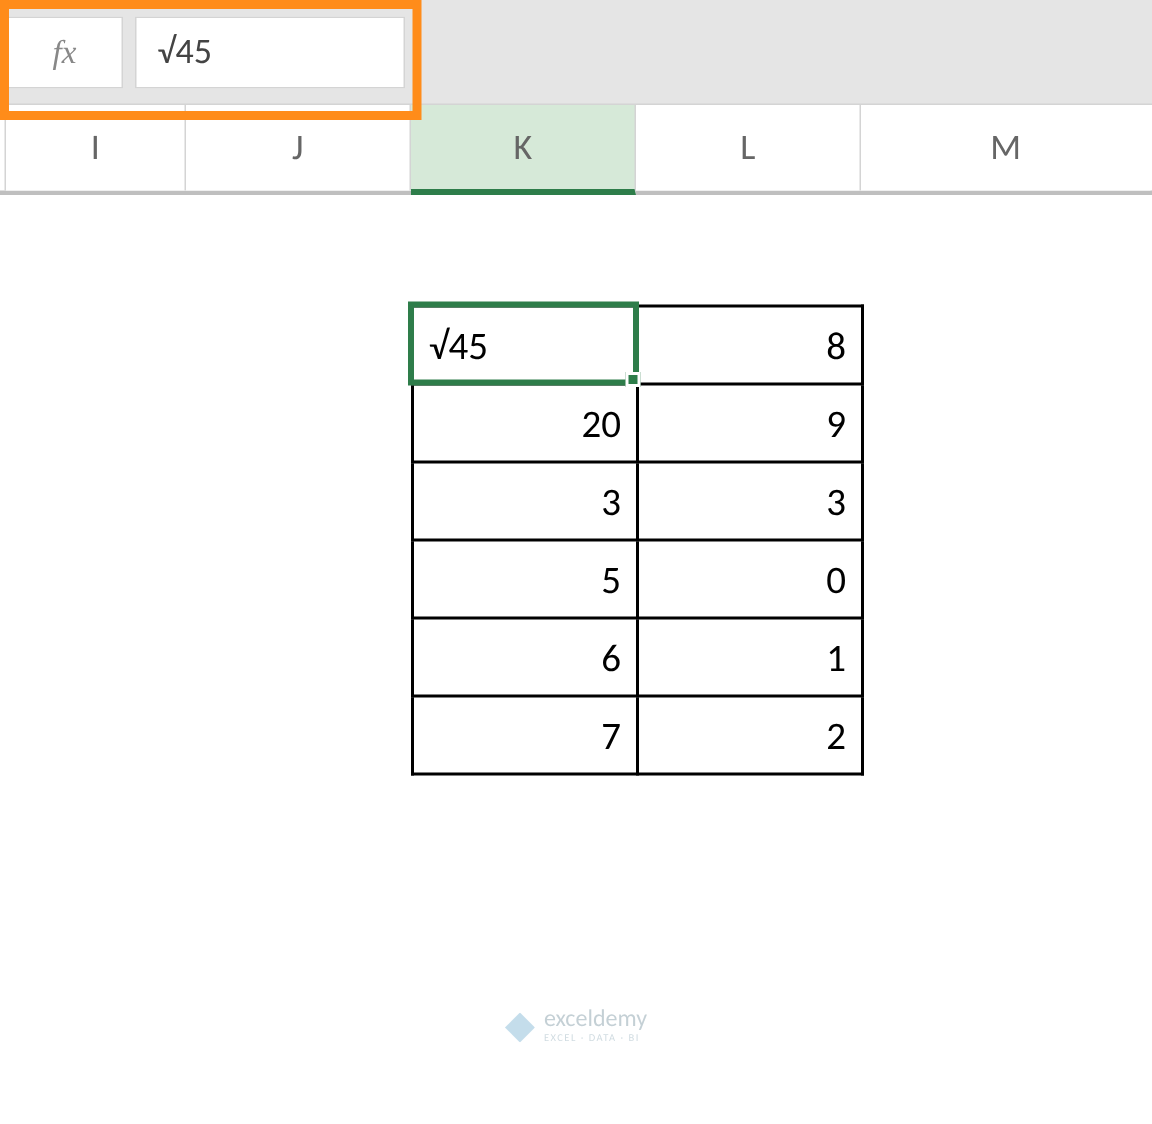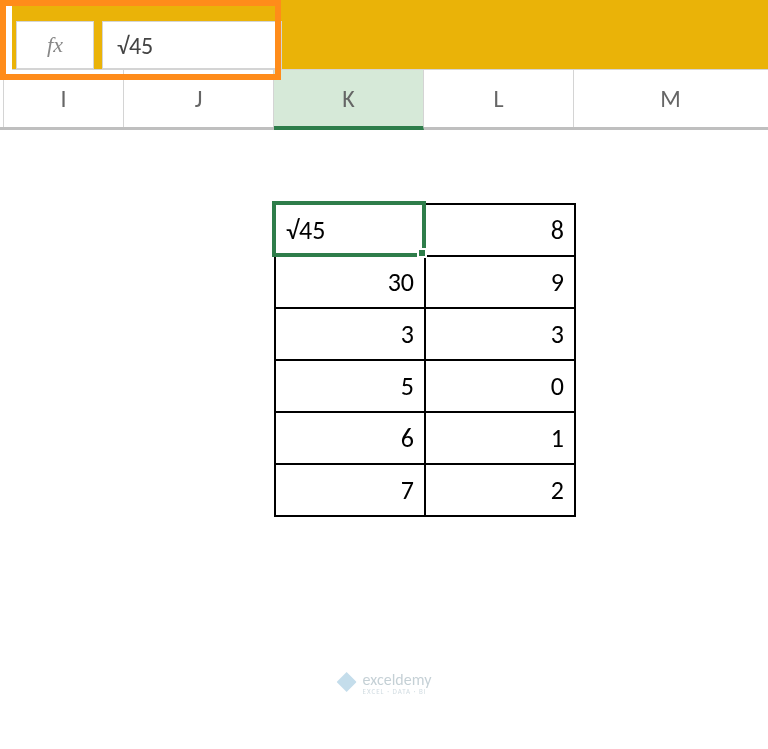--- a/index.html
+++ b/index.html
@@ -11,26 +11,25 @@
       font-family: Calibri, Arial, sans-serif;
       background: #fff;
       width: 768px;
       height: 749px;
       position: relative;
       overflow: hidden;
     }
     
     .formula-bar-area {
       height: 70px;
-      background: #eab308;
+      background: #e5e5e5;
       border-bottom: 1px solid #d4d4d4;
       display: flex;
-      align-items: flex-end;
+      align-items: center;
       padding: 0;
-      margin-left: 12px;
     }
     .fx-box {
       width: 78px;
       height: 48px;
       border: 1px solid #d4d4d4;
       display: flex;
       align-items: center;
       justify-content: center;
       margin-left: 4px;
       font-style: italic;
@@ -136,21 +135,21 @@
       background: #2e7d4a;
       border: 2px solid #fff;
     }
     
     .watermark {
       position: absolute;
       bottom: 50px;
       left: 50%;
       transform: translateX(-50%);
       display: flex;
-      align-items: flex-start;
+      align-items: flex-end;
       gap: 6px;
       opacity: 0.35;
     }
     .watermark-icon {
       width: 20px;
       height: 20px;
       background: #5aa0c8;
       clip-path: polygon(50% 0, 100% 50%, 50% 100%, 0 50%);
     }
     .watermark-text {
@@ -198,21 +197,21 @@
     <div class="fill-handle"></div>
   </div>
 
   <table class="data-table">
     <tbody>
         <tr>
       <td class="text-cell">√45</td>
       <td class="num-cell">8</td>
     </tr>
     <tr>
-      <td class="num-cell">30</td>
+      <td class="num-cell">20</td>
       <td class="num-cell">9</td>
     </tr>
     <tr>
       <td class="num-cell">3</td>
       <td class="num-cell">3</td>
     </tr>
     <tr>
       <td class="num-cell">5</td>
       <td class="num-cell">0</td>
     </tr>

